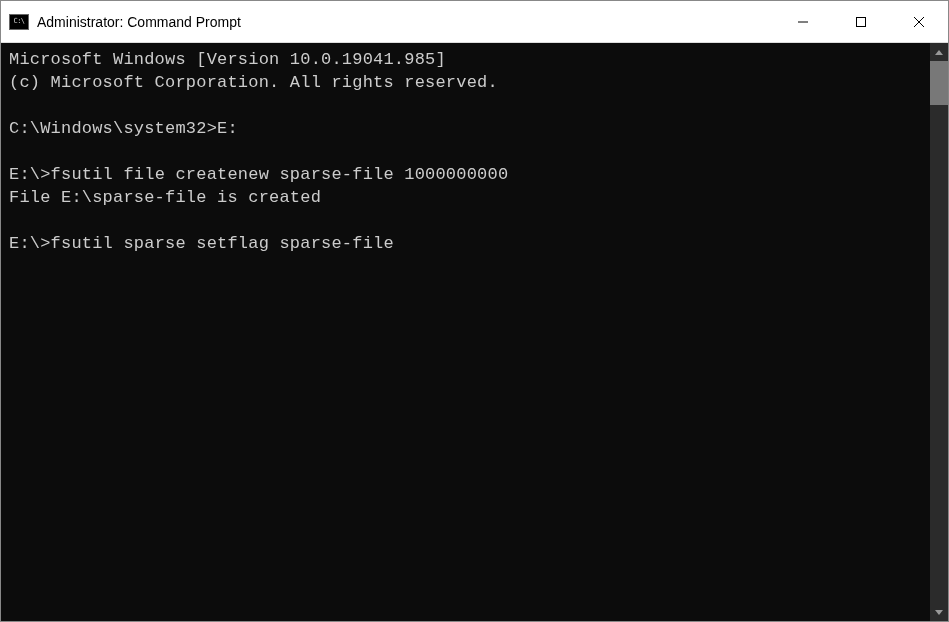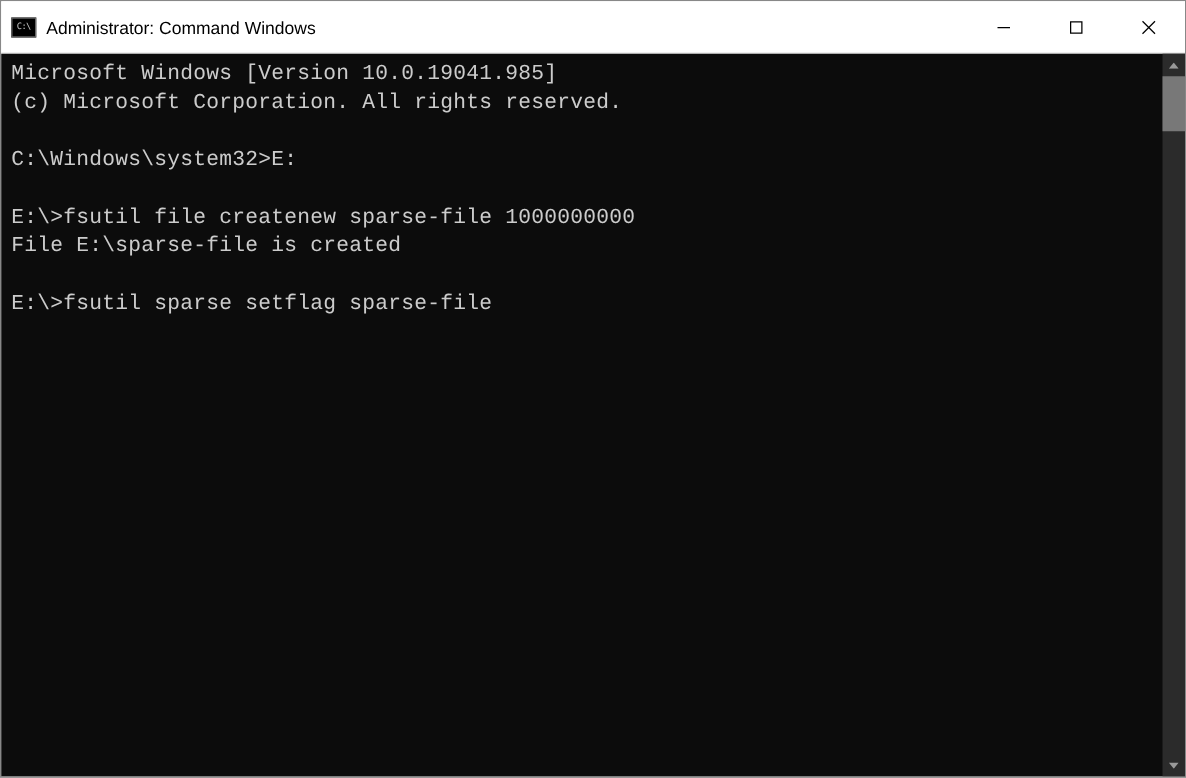--- a/index.html
+++ b/index.html
@@ -125,21 +125,21 @@
   </style>
 </head>
 <body>
 
 <div class="window">
   <div class="titlebar">
     <div class="titlebar-left">
       <div class="app-icon">
         <span class="app-icon-inner">C:\</span>
       </div>
-      <span class="title-text">Administrator: Command Windows</span>
+      <span class="title-text">Administrator: Command Prompt</span>
     </div>
     <div class="window-controls">
       <div class="win-btn">
         <svg viewBox="0 0 12 12">
           <line x1="1" y1="6" x2="11" y2="6" stroke="#000" stroke-width="1"></line>
         </svg>
       </div>
       <div class="win-btn">
         <svg viewBox="0 0 12 12">
           <rect x="1.5" y="1.5" width="9" height="9" fill="none" stroke="#000" stroke-width="1"></rect>

